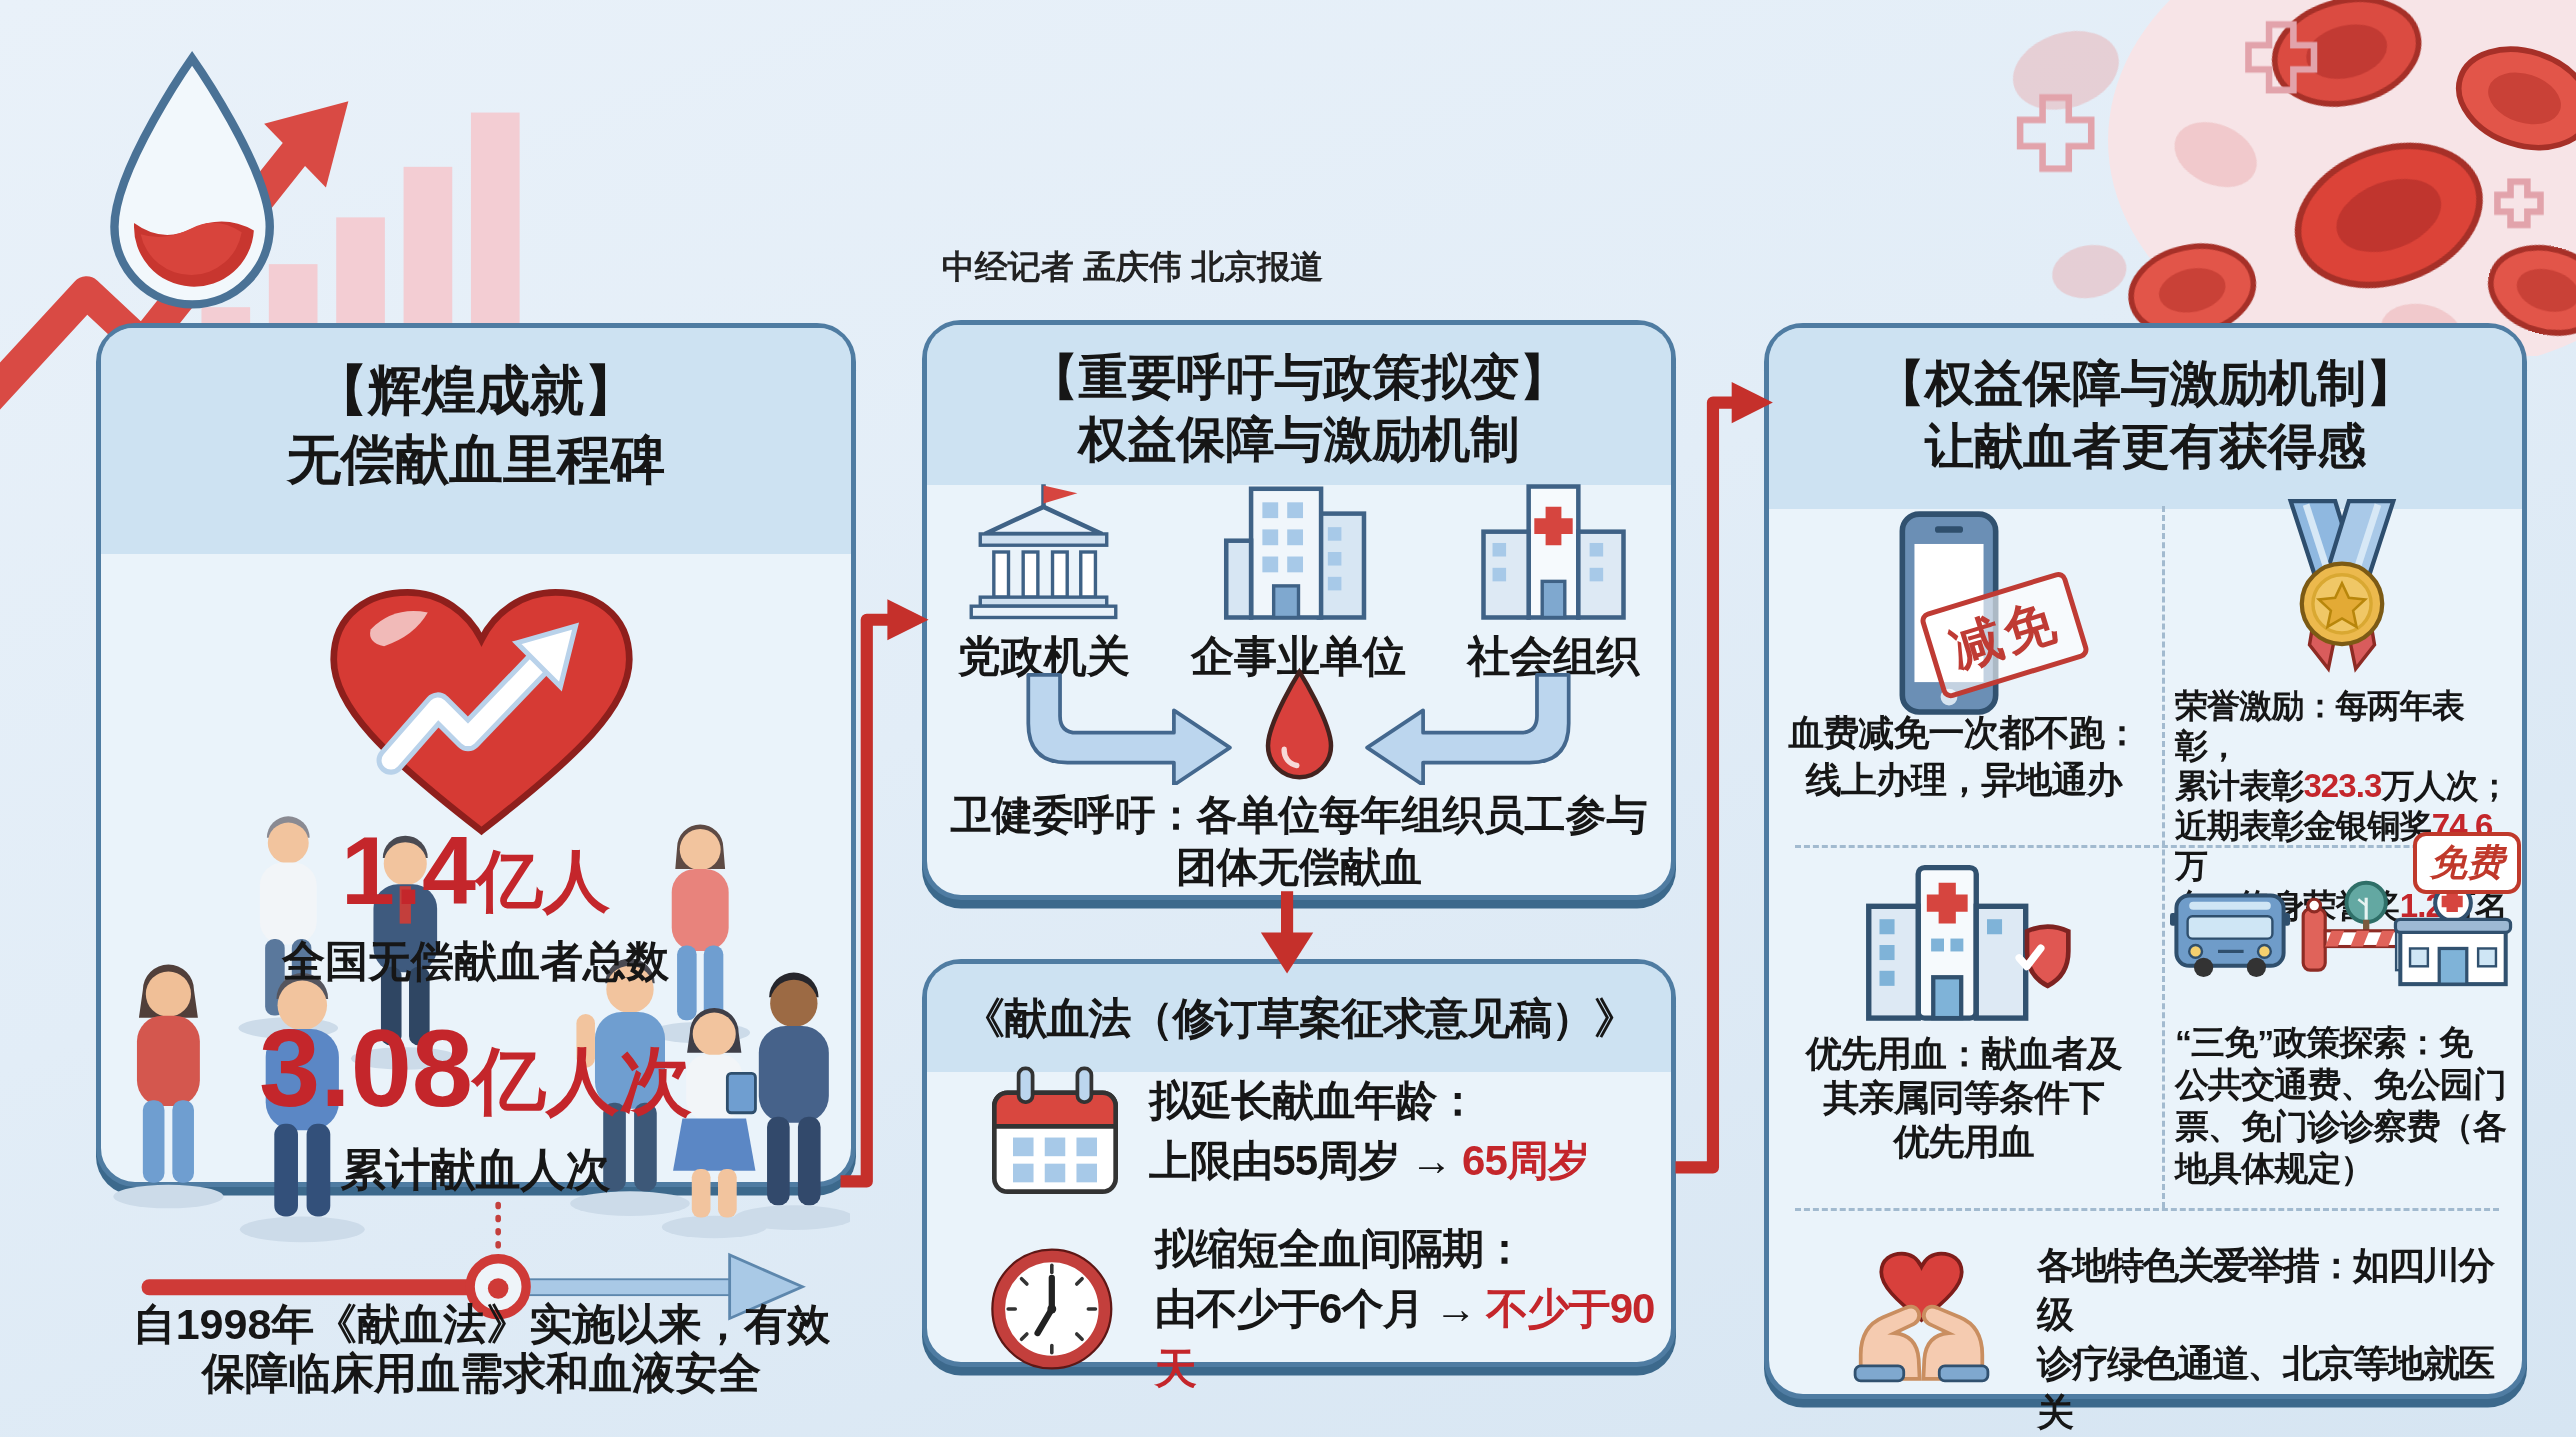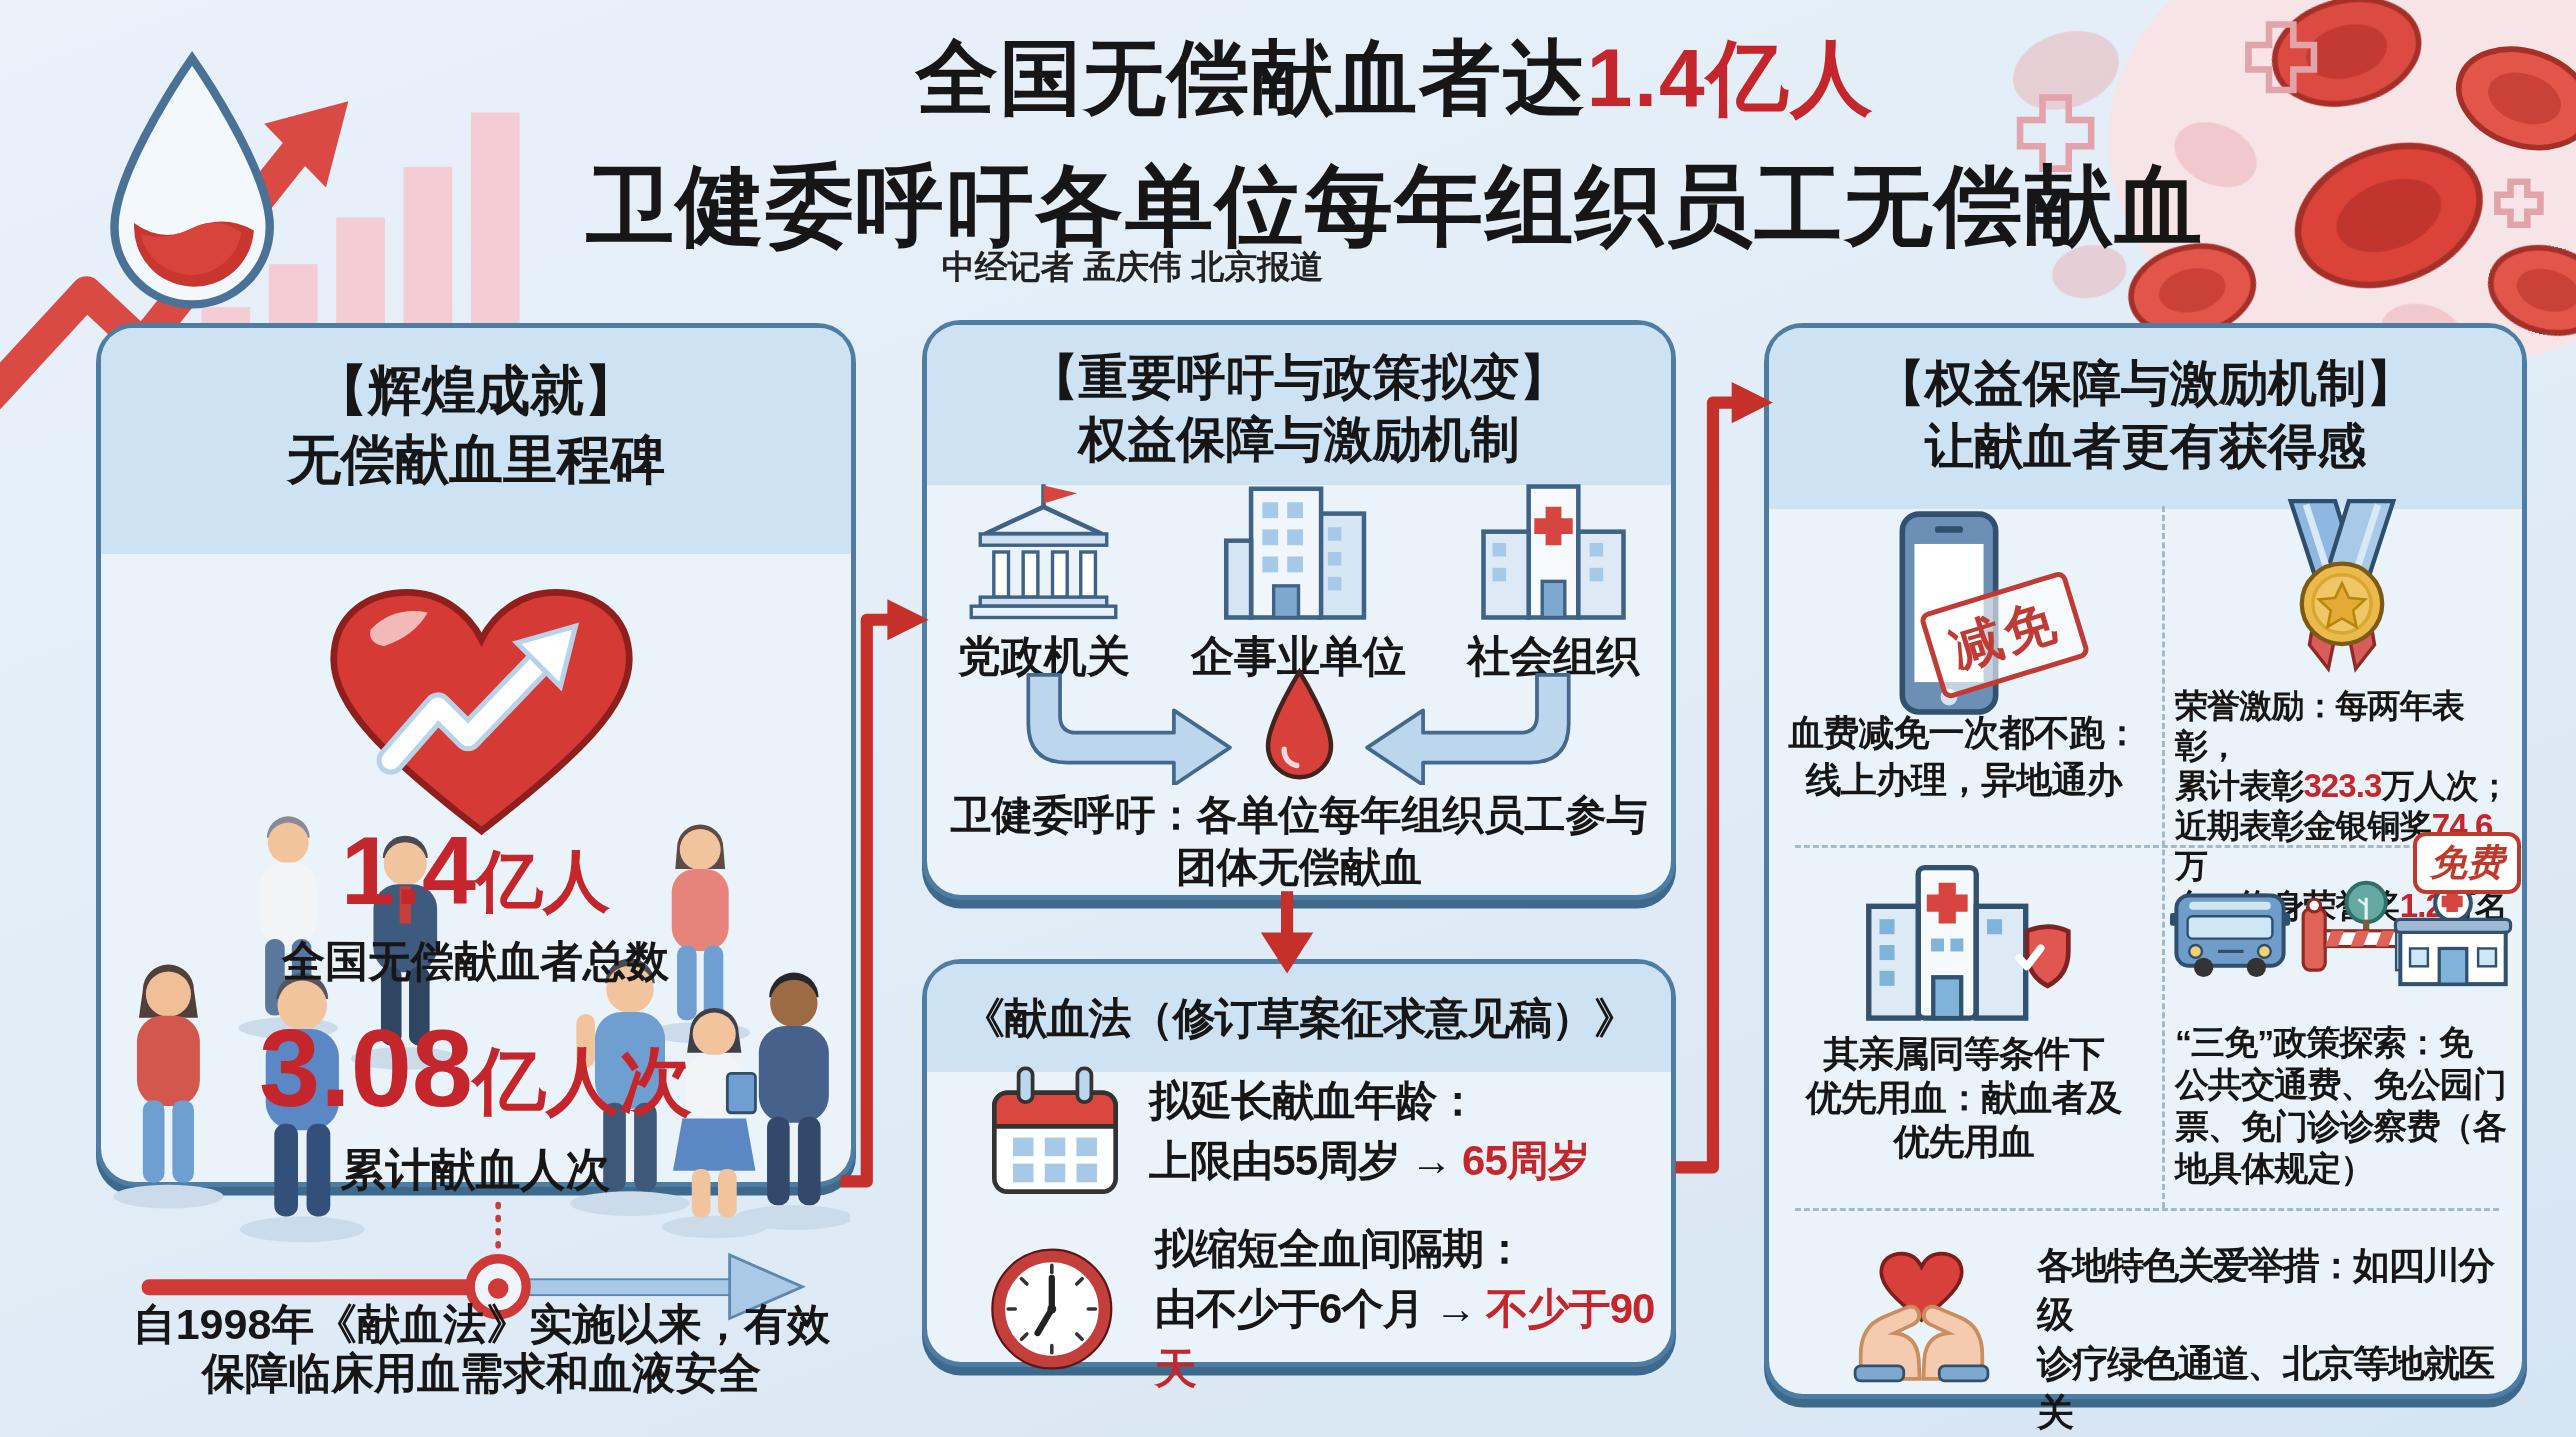--- a/index.html
+++ b/index.html
@@ -73,24 +73,20 @@
         <ellipse cx="610" cy="310" rx="62" ry="44" fill="#e25549" stroke="#a63028" stroke-width="6"></ellipse>
         <ellipse cx="610" cy="310" rx="34" ry="22" fill="#c94137"></ellipse>
       </g>
     <g fill="none" stroke="#e2a3ab" stroke-width="7">
       <path d="M46,128 h24 v-24 h28 v24 h24 v28 h-24 v24 h-28 v-24 h-24 Z"></path>
       <path d="M290,48 h22 v-22 h26 v22 h22 v26 h-22 v22 h-26 v-22 h-22 Z"></path>
       <path d="M556,208 h14 v-14 h18 v14 h14 v18 h-14 v14 h-18 v-14 h-14 Z"></path>
     </g>
   </svg>
 
-  <div class="abs c" style="left:281px;top:24px;width:2228px;z-index:2">
-    <div class="title1"><span>全国无偿献血者达</span><span class="red">1.4亿人</span></div>
-    <div class="title2" style="margin-top:13px">卫健委呼吁各单位每年组织员工无偿献血</div>
-  </div>
   <div class="abs c byline" style="left:683px;top:245px;width:899px;z-index:2">中经记者 孟庆伟 北京报道</div>
 
   <div class="panel" style="left:96px;top:323px;width:760px;height:864px">
     <div class="panel-head" style="height:198px;padding-top:28px;font-size:54px">
       <div>【辉煌成就】</div>
       <div>无偿献血里程碑</div>
     </div>
 
     <svg class="abs" style="left:0;top:412px" width="749" height="665" viewBox="0 0 800 710">
       <g transform="translate(200,165) scale(0.95)">
@@ -377,22 +373,22 @@
         <rect x="120" y="52" width="14" height="14" fill="#7fb3d8"></rect>
         <rect x="68" y="70" width="12" height="12" fill="#7fb3d8"></rect>
           <rect x="86" y="70" width="12" height="12" fill="#7fb3d8"></rect>
         <rect x="70" y="106" width="26" height="38" fill="#7fb3d8" stroke="#31516f" stroke-width="4"></rect>
         <g transform="translate(138,62)">
           <path d="M31,2 q31,-14 62,0 v30 q0,36 -31,52 q-31,-16 -31,-52 Z" transform="scale(0.62)" fill="#e05752" stroke="#7e2321" stroke-width="7"></path>
           <polyline points="12,26 19,34 32,17" fill="none" stroke="#ffffff" stroke-width="7" stroke-linecap="round" stroke-linejoin="round"></polyline>
         </g>
       </svg>
       <div class="abs c qtext" style="left:3.7px;top:704px;width:382px;font-size:36px;line-height:44px;letter-spacing:-0.9px">
+        <div>优先用血：献血者及</div>
         <div>其亲属同等条件下</div>
-        <div>优先用血：献血者及</div>
         <div>优先用血</div>
       </div>
     </div>
 
     <div class="abs" style="left:393px;top:0;width:365px">
       <svg class="abs" style="left:7.5px;top:550px" width="120" height="110" viewBox="0 0 150 130">
         <rect x="8" y="18" width="134" height="88" rx="16" fill="#6f9cc9" stroke="#2f4f6d" stroke-width="5"></rect>
         <rect x="24" y="26" width="102" height="10" rx="5" fill="#cfe6f5"></rect>
         <rect x="22" y="44" width="106" height="28" rx="6" fill="#cfe6f5" stroke="#2f4f6d" stroke-width="3"></rect>
         <circle cx="32" cy="88" r="8" fill="#f4d06f" stroke="#2f4f6d" stroke-width="3"></circle>

